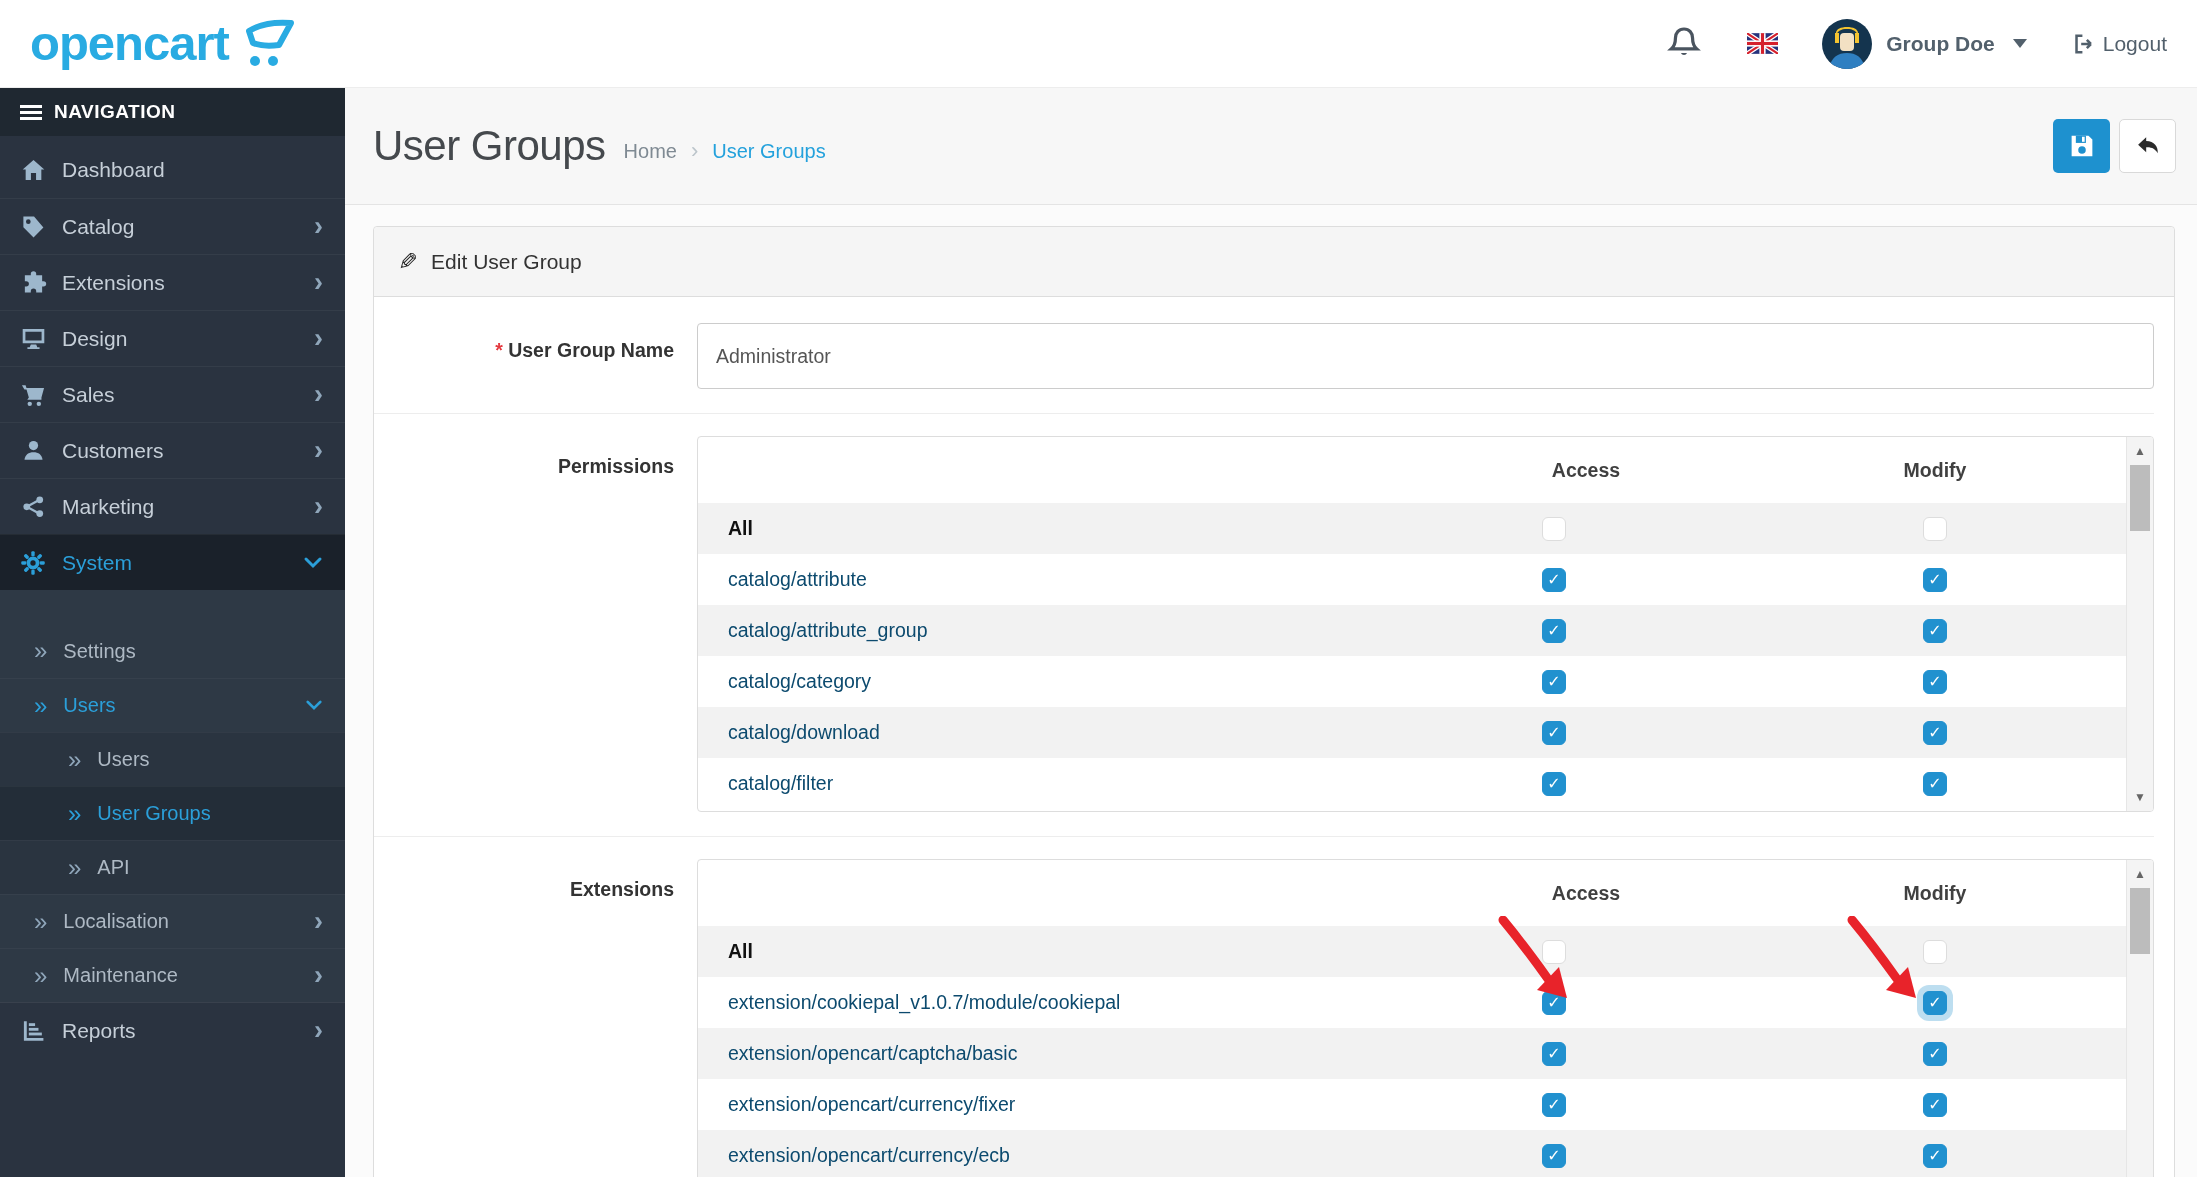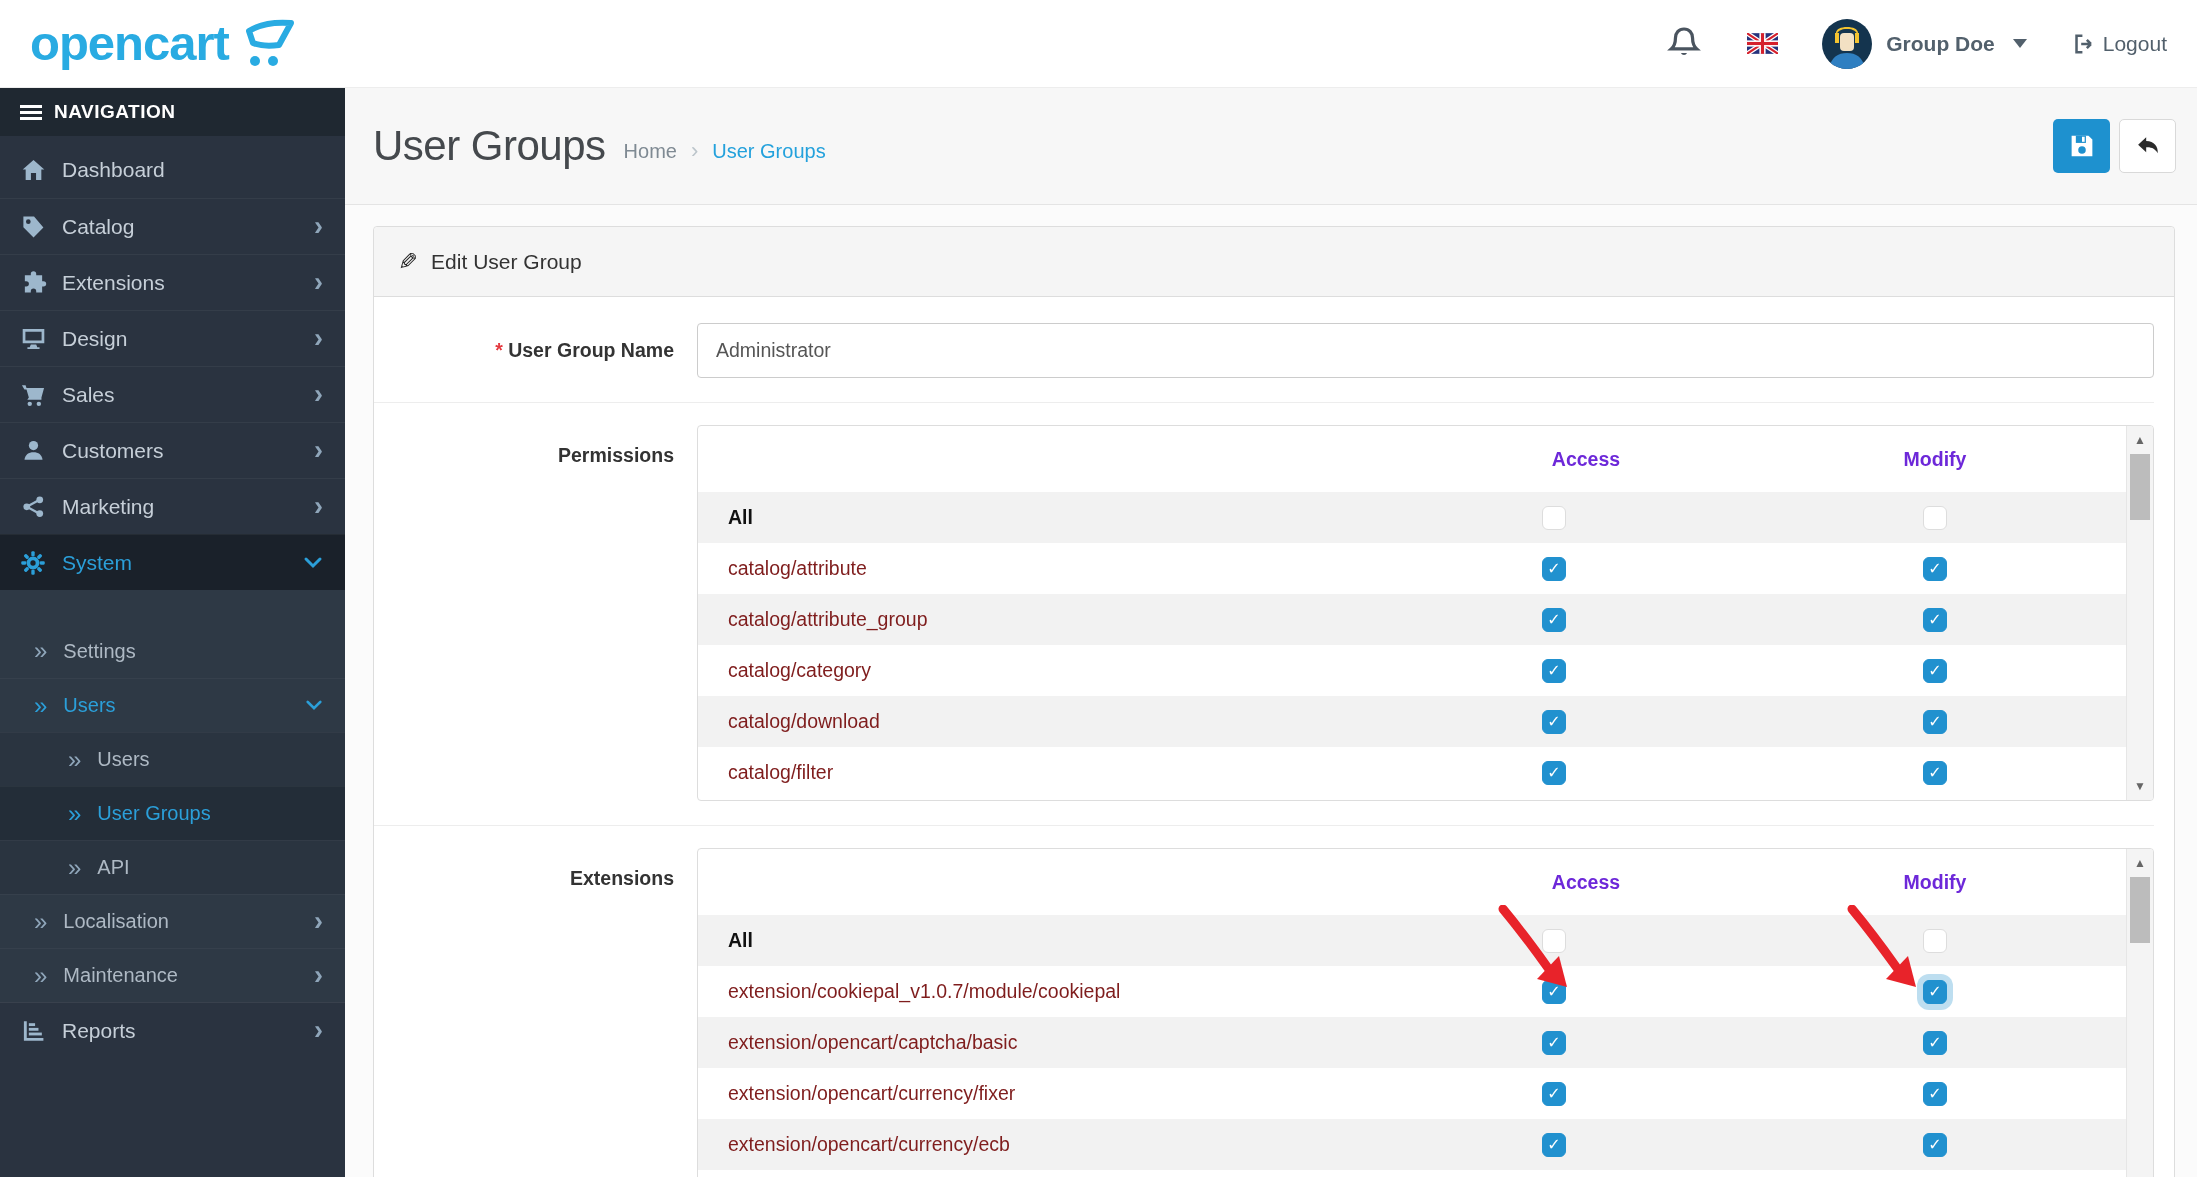--- a/index.html
+++ b/index.html
@@ -71,42 +71,42 @@
   .pencil { font-size:24px; color:#222; transform:scaleX(-1); display:inline-block; }
   .panel-body { padding:26px 20px 0 0; }
 
   .fgroup { display:flex; padding:0 0 24px 0; }
   .fgroup + .fgroup { border-top:1px solid #ededed; padding-top:22px; }
   .fg-label { width:300px; flex:none; text-align:right; font-size:19.5px; font-weight:700;
     color:#333; padding-top:16px; }
   .fg-label.tbl { padding-top:19px; }
   .req::before { content:"* "; color:#e4393f; }
   .fg-ctrl { flex:1; margin-left:23px; min-width:0; }
-  .tinput { width:100%; height:55px; border:1px solid #ccc; border-radius:4px;
+  .tinput { width:100%; height:66px; border:1px solid #ccc; border-radius:4px;
     font-size:19.5px; color:#555; padding:0 18px; outline:none; background:#fff;
     font-family:"Liberation Sans","DejaVu Sans",sans-serif; }
 
   
   .scrollbox { position:relative; border:1px solid #ddd; border-radius:4px; background:#fff;
     overflow:hidden; }
   .scrollbox.perm { height:376px; }
   .scrollbox.ext  { height:420px; }
   .sb-track { position:absolute; top:0; right:0; bottom:0; width:27px; background:#f4f4f4;
     border-left:1px solid #e6e6e6; }
   .sb-arrow { position:absolute; left:0; right:0; height:24px; display:flex;
     align-items:center; justify-content:center; font-size:12px; color:#666; cursor:pointer; }
   .sb-arrow.up { top:2px; } .sb-arrow.down { bottom:2px; }
   .sb-thumb { position:absolute; left:3px; right:3px; top:28px; height:66px; background:#bcbcbc; cursor:pointer; }
 
   .ttable { margin-right:27px; }
   .thead-row { display:grid; grid-template-columns:1fr 316px 382px; height:66px; align-items:center; }
-  .thead-row .hc { text-align:center; font-size:19.5px; font-weight:700; color:#6d28d9; }
+  .thead-row .hc { text-align:center; font-size:19.5px; font-weight:700; color:#404040; }
   .trow { display:grid; grid-template-columns:1fr 316px 382px; height:51px; align-items:center;gap:32px; }
   .tbody .trow:nth-child(odd) { background:#f2f2f2; }
-  .cell.name { padding-left:30px; font-size:19.5px; color:#7f1d1d; overflow:hidden; white-space:nowrap; }
+  .cell.name { padding-left:30px; font-size:19.5px; color:#0c4a6e; overflow:hidden; white-space:nowrap; }
   .trow.bold .cell.name { font-weight:700; color:#111; }
   .cell.check { display:flex; justify-content:center; }
 
   .cb { width:24px; height:24px; border-radius:6px; background:#fff; border:1px solid #ddd;
     cursor:pointer; display:flex; align-items:center; justify-content:center; }
   .cb.on { background:#2191cf; border-color:#2191cf; }
   .cb.on::after { content:"\2713"; color:#fff; font-size:16px; font-weight:bold; line-height:1; }
   .cb.focusring { box-shadow:0 0 0 6px rgba(82,168,216,.38); }
 
   .arrow-svg { position:absolute; z-index:5; pointer-events:none; }

